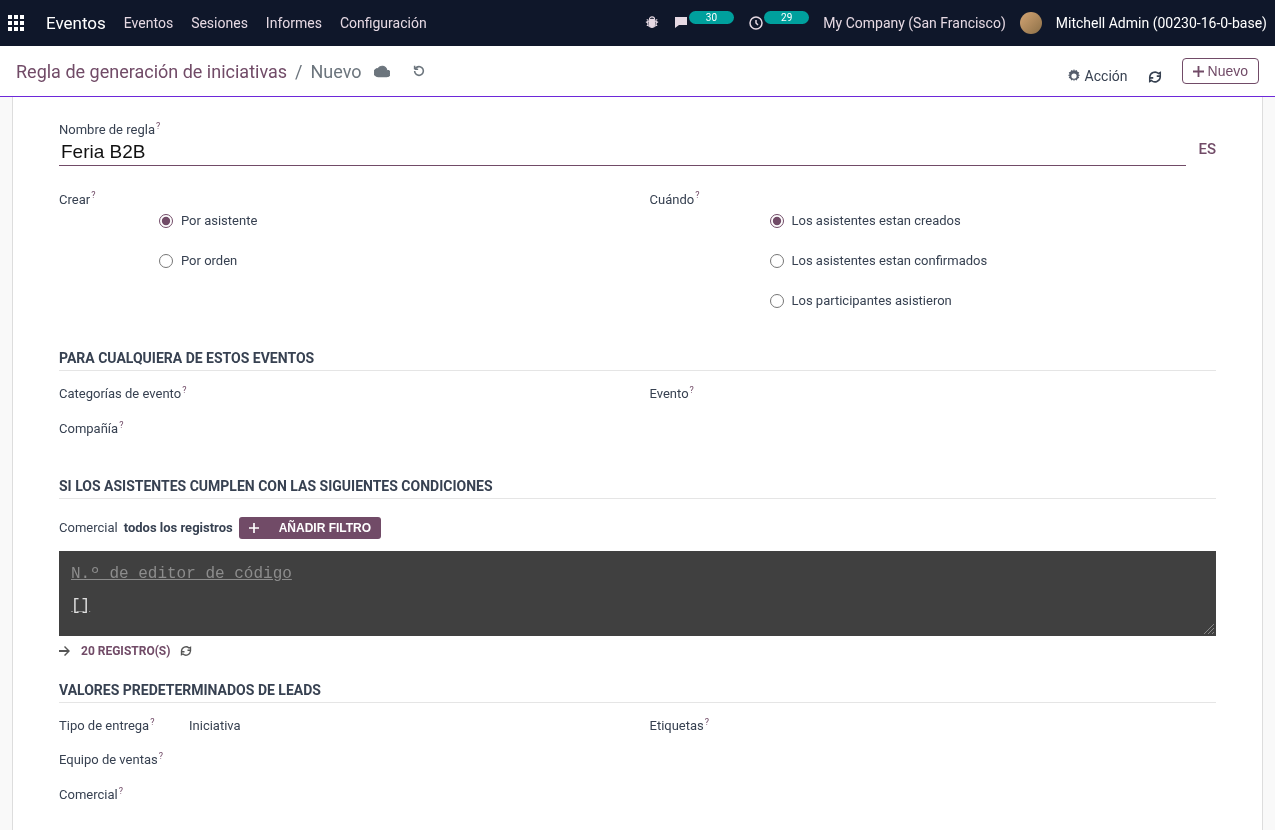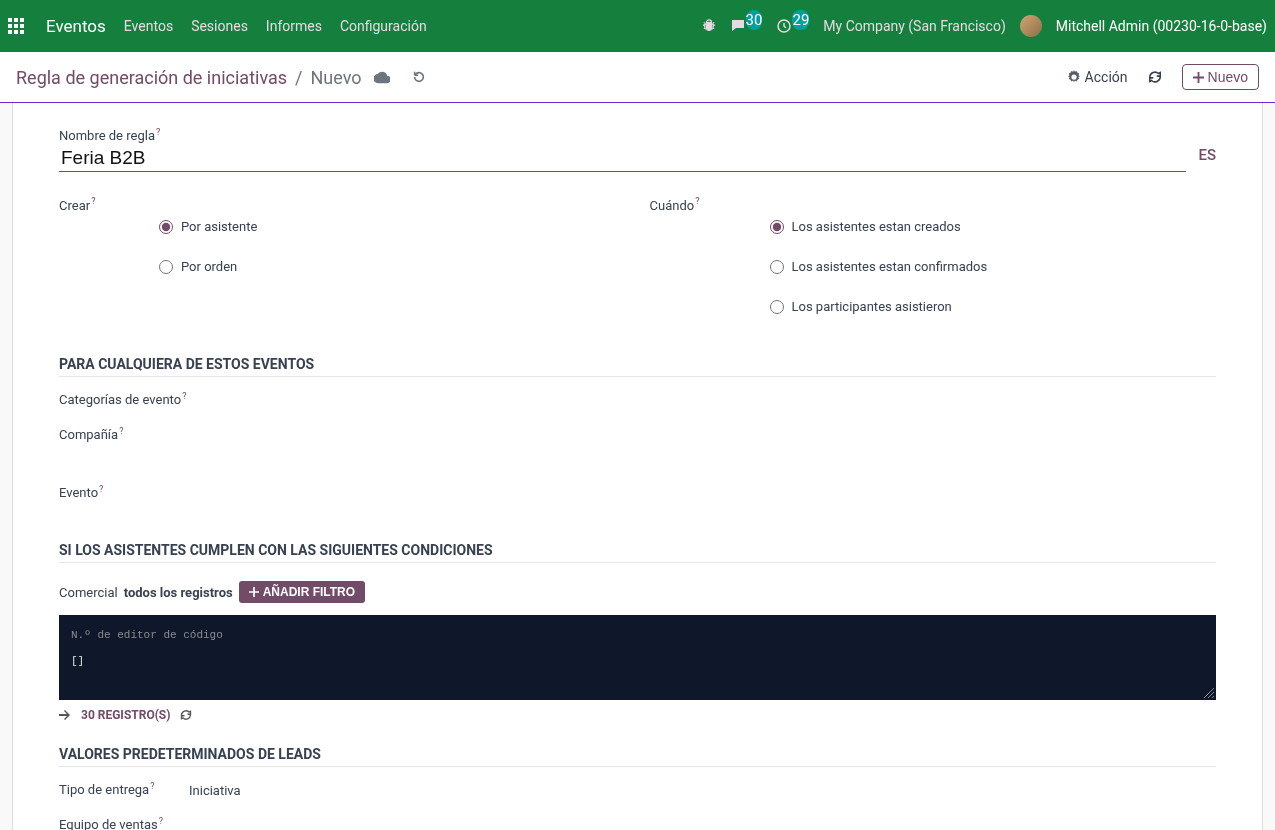--- a/index.html
+++ b/index.html
@@ -5,23 +5,23 @@
     * { box-sizing: border-box; margin: 0; padding: 0; }
     body {
       font-family: -apple-system, BlinkMacSystemFont, "Segoe UI", Roboto, "Helvetica Neue", Arial, sans-serif;
       font-size: 13px;
       color: #374151;
       background: #f9f9f9;
     }
 
     
     .navbar {
-      background: #15803d;
+      background: #0f172a;
       color: #fff;
-      height: 52px;
+      height: 46px;
       display: flex;
       align-items: center;
       padding: 0 8px;
       font-size: 14px;
     }
     .navbar-left { display: flex; align-items: center; gap: 18px; flex: 1; }
     .navbar-right { display: flex; align-items: center; gap: 14px; }
     .apps-icon {
       display: grid;
       grid-template-columns: repeat(3, 4px);
@@ -30,22 +30,22 @@
       cursor: pointer;
     }
     .apps-icon span { background: #fff; }
     .navbar-brand { font-size: 17px; font-weight: 400; margin-left: 4px; }
     .navbar-link { color: #e6d9e3; cursor: pointer; font-size: 14px; }
     .bug-icon, .chat-icon, .clock-icon { cursor: pointer; display: flex; align-items: center; gap: 3px; }
     .badge-sup {
       background: #00a09d;
       color: #fff;
       border-radius: 8px;
-      font-size: 15px;
-      padding: 1px 0;
+      font-size: 10px;
+      padding: 1px 17px;
       position: relative;
       top: -6px;
       margin-left: -3px;
     }
     .avatar {
       width: 22px;
       height: 22px;
       border-radius: 50%;
       background: linear-gradient(135deg, #d4a574, #8b6f47);
       display: inline-block;
@@ -63,21 +63,21 @@
       font-size: 18px;
       color: #714b67;
       display: flex;
       align-items: center;
       gap: 8px;
       flex: 1;
     }
     .breadcrumb .sep { color: #6c757d; }
     .breadcrumb .current { color: #6c757d; }
     .breadcrumb-icon { color: #6c757d; font-size: 15px; cursor: pointer; margin-left: 4px; }
-    .action-bar-right { display: flex; align-items: center; gap: 20px; }
+    .action-bar-right { display: flex; align-items: flex-end; gap: 20px; }
     .action-link { color: #374151; cursor: pointer; display: flex; align-items: center; gap: 4px; font-size: 14px; }
     .btn-nuevo {
       border: 1px solid #714b67;
       color: #714b67;
       background: #fff;
       padding: 4px 10px;
       border-radius: 4px;
       cursor: pointer;
       font-size: 14px;
       display: flex;
@@ -150,51 +150,51 @@
       margin-top: 24px;
       border-bottom: 1px solid #e5e5e5;
       padding-bottom: 4px;
       text-transform: uppercase;
     }
 
     .fields-grid {
       display: flex;
       margin-top: 14px;
       gap: 24px;
-      flex-direction: column;
     }
     .fields-col { flex: 1; }
     .field-row { margin-bottom: 18px; display: flex; align-items: baseline; }
     .field-row .field-label { width: 130px; flex-shrink: 0; }
     .field-row .field-value { color: #374151; }
 
     .filter-row { margin-top: 18px; display: flex; align-items: center; gap: 6px; flex-wrap: wrap; }
     .btn-add-filter {
       background: #714b67;
       color: #fff;
       border: none;
       padding: 4px 10px;
       border-radius: 3px;
       cursor: pointer;
       font-size: 12px;
       font-weight: 700;
       display: inline-flex;
       align-items: center;
-      gap: 4px;
+      gap: 20px;
     }
 
     .code-editor {
       margin-top: 12px;
-      background: #0f172a;
+      background: #404040;
       color: #8c8c8c;
       font-family: "Courier New", monospace;
-      font-size: 11px;
+      font-size: 16px;
       padding: 14px 12px 14px;
       min-height: 85px;
       position: relative;
+      text-decoration: underline;
     }
     .code-editor .placeholder { color: #8c8c8c; }
     .code-editor .content { color: #e0e0e0; margin-top: 14px; }
     .code-resize {
       position: absolute;
       bottom: 2px;
       right: 2px;
       width: 12px;
       height: 12px;
       cursor: nwse-resize;
@@ -384,21 +384,21 @@
           </svg>
       </div>
     </div>
 
     <div class="records-row">
       <span class="records-arrow">
         <svg width="12" height="12" viewBox="0 0 12 12" fill="#555">
             <path d="M0 5h8L5 2l1-1 5 5-5 5-1-1 3-3H0z"></path>
           </svg>
       </span>
-      <span class="records-link">30 REGISTRO(S)</span>
+      <span class="records-link">20 REGISTRO(S)</span>
       <span>
         <svg width="12" height="12" viewBox="0 0 16 16" fill="none" stroke="#555" stroke-width="1.8">
             <path d="M2 8a6 6 0 0 1 10-4l2-1v4h-4M14 8a6 6 0 0 1-10 4l-2 1v-4h4"></path>
           </svg>
       </span>
     </div>
 
     <div class="section-title">VALORES PREDETERMINADOS DE LEADS</div>
     <div class="fields-grid">
       <div class="fields-col">

